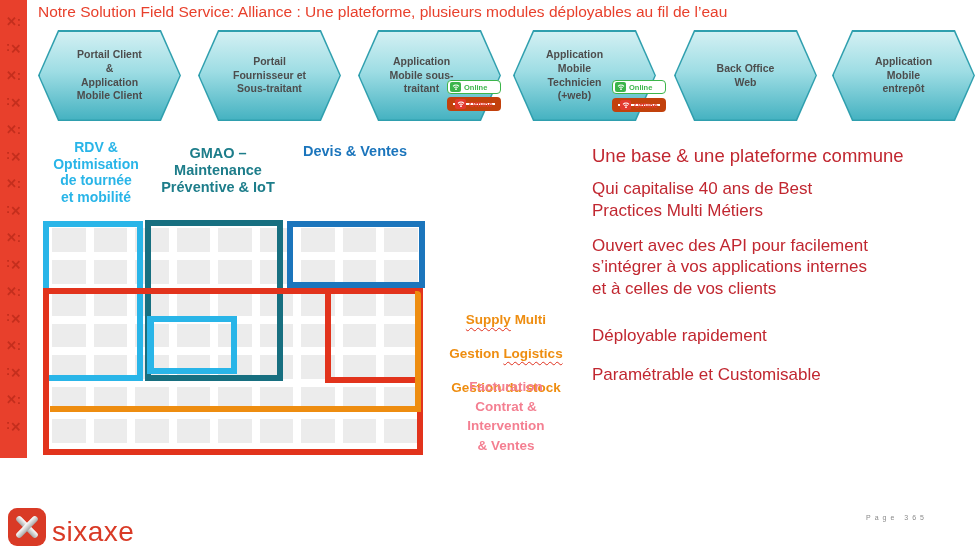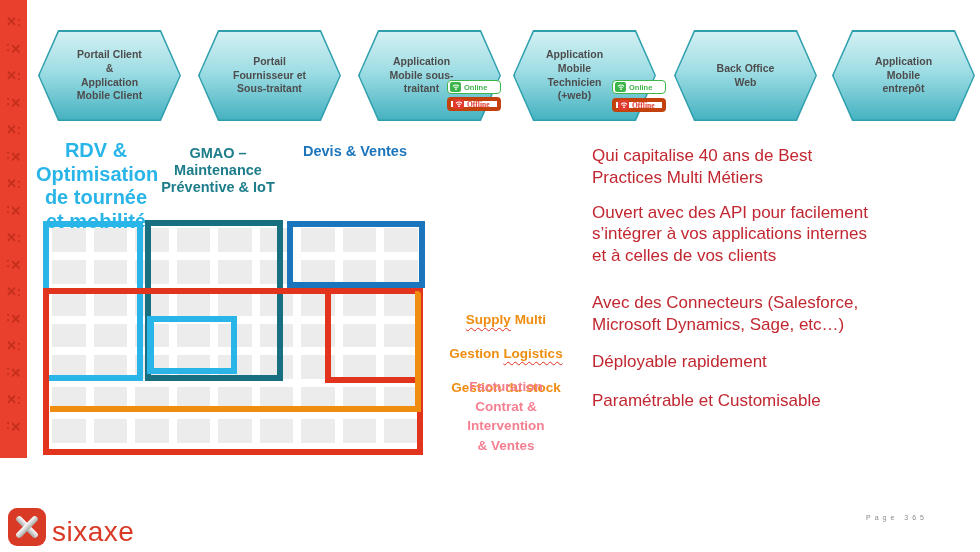--- a/index.html
+++ b/index.html
@@ -24,31 +24,31 @@
        clip-path:polygon(14% 0%,86% 0%,100% 50%,86% 100%,14% 100%,0% 50%);
        background:linear-gradient(180deg,#d3f0f3 0%,#9edde4 45%,#45b2c1 100%);
        display:flex;align-items:center;justify-content:center;}
   .hex-label{font-size:10.5px;font-weight:bold;color:#4d4d4d;text-align:center;
        line-height:1.3;white-space:pre-line;}
 
   
   .badge{position:absolute;width:54px;height:14px;background:#fff;border-radius:4px;
        display:flex;align-items:center;gap:3px;padding:1px 2px;box-sizing:border-box;z-index:5;}
   .badge.online{border:1px solid #3cb54a;}
-  .badge.offline{border:4px solid #c2410c;font-family:Liberation Serif, serif;}
+  .badge.offline{border:6px solid #c2410c;}
   .badge-ico{width:11px;height:10px;border-radius:2px;display:flex;align-items:center;justify-content:center;flex:0 0 auto;}
   .badge.online .badge-ico{background:#3cb54a;}
   .badge.offline .badge-ico{background:#e23a2e;}
   .badge-label{font-size:7.5px;font-weight:bold;}
   .badge.online .badge-label{color:#3cb54a;}
   .badge.offline .badge-label{color:#e23a2e;}
 
   
   .lbl{position:absolute;font-weight:bold;text-align:center;line-height:1.18;white-space:pre-line;}
-  .lbl-rdv{left:36px;top:139px;width:120px;font-size:20px;color:#29b5e8;}
+  .lbl-rdv{left:36px;top:139px;width:120px;font-size:14px;color:#29b5e8;}
   .lbl-gmao{left:140px;top:145px;width:156px;font-size:14.5px;color:#1d7d8a;}
   .lbl-devis{left:290px;top:143px;width:130px;font-size:14.5px;color:#1b75bc;}
 
   
   .module-grid{position:absolute;left:52px;top:228px;width:366px;height:215px;
        display:grid;grid-template-columns:repeat(9,1fr);grid-template-rows:repeat(7,1fr);gap:8px;}
   .cell{background:#ececec;}
 
   
   .rect{position:absolute;box-sizing:border-box;}
@@ -105,20 +105,21 @@
       <span>✕:</span>
       <span>✕:</span>
       <span>✕:</span>
       <span>✕:</span>
       <span>✕:</span>
       <span>✕:</span>
       <span>✕:</span>
       <span>✕:</span>
     </div>
 
+  <div class="title">Notre Solution Field Service: Alliance : Une plateforme, plusieurs modules déployables au fil de l’eau</div>
 
   <div class="hex" style="left:38px">
     <div class="hex-inner">
       <div class="hex-label">Portail Client
 &amp;
 Application
 Mobile Client</div>
     </div>
   </div>
   <div class="hex" style="left:198px">
@@ -286,27 +287,26 @@
     <div><span>Gestion </span><span class="wavy">Logistics</span></div>
     <div>Gestion du stock</div>
   </div>
 
   <div class="lbl lbl-fact">Facturation
 Contrat &amp;
 Intervention
 &amp; Ventes</div>
 
   <div class="right-panel">
+    <div class="rp-headline">Une base &amp; une plateforme commune</div>
     <div class="rp-item i0">Qui capitalise 40 ans de Best
 Practices Multi Métiers</div>
     <div class="rp-item i1">Ouvert avec des API pour facilement
 s’intégrer à vos applications internes
 et à celles de vos clients</div>
-    <div class="rp-item i2">Avec des Connecteurs (Salesforce,
-Microsoft Dynamics, Sage, etc…)</div>
     <div class="rp-item i3">Déployable rapidement</div>
     <div class="rp-item i4">Paramétrable et Customisable</div>
   </div>
 
   <div class="logo">
     <div class="logo-mark">
       <span class="logo-bar b1"></span>
       <span class="logo-bar b2"></span>
     </div>
     <span class="logo-text">sixaxe</span>

